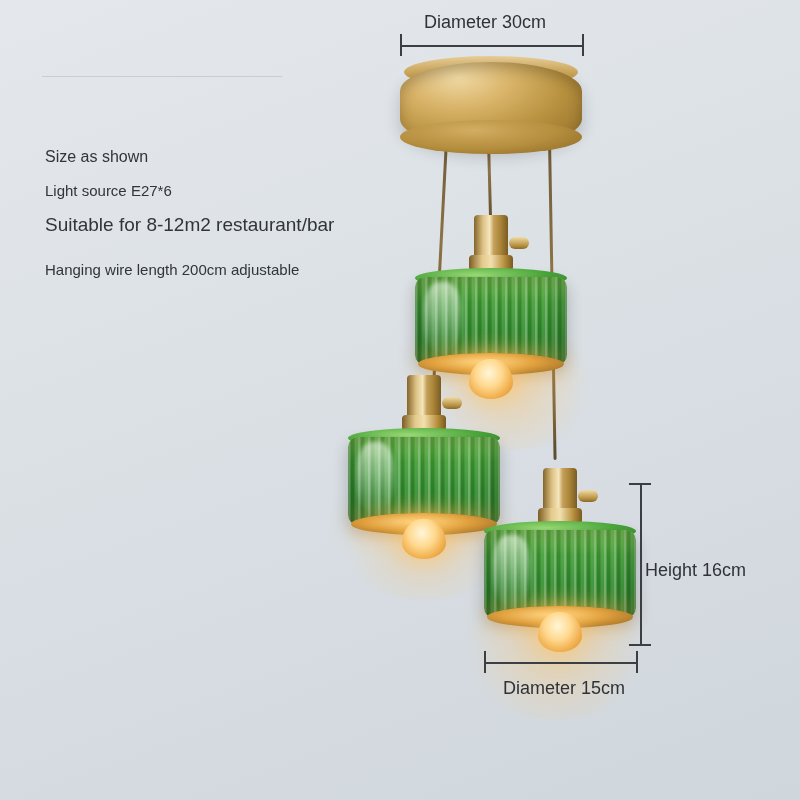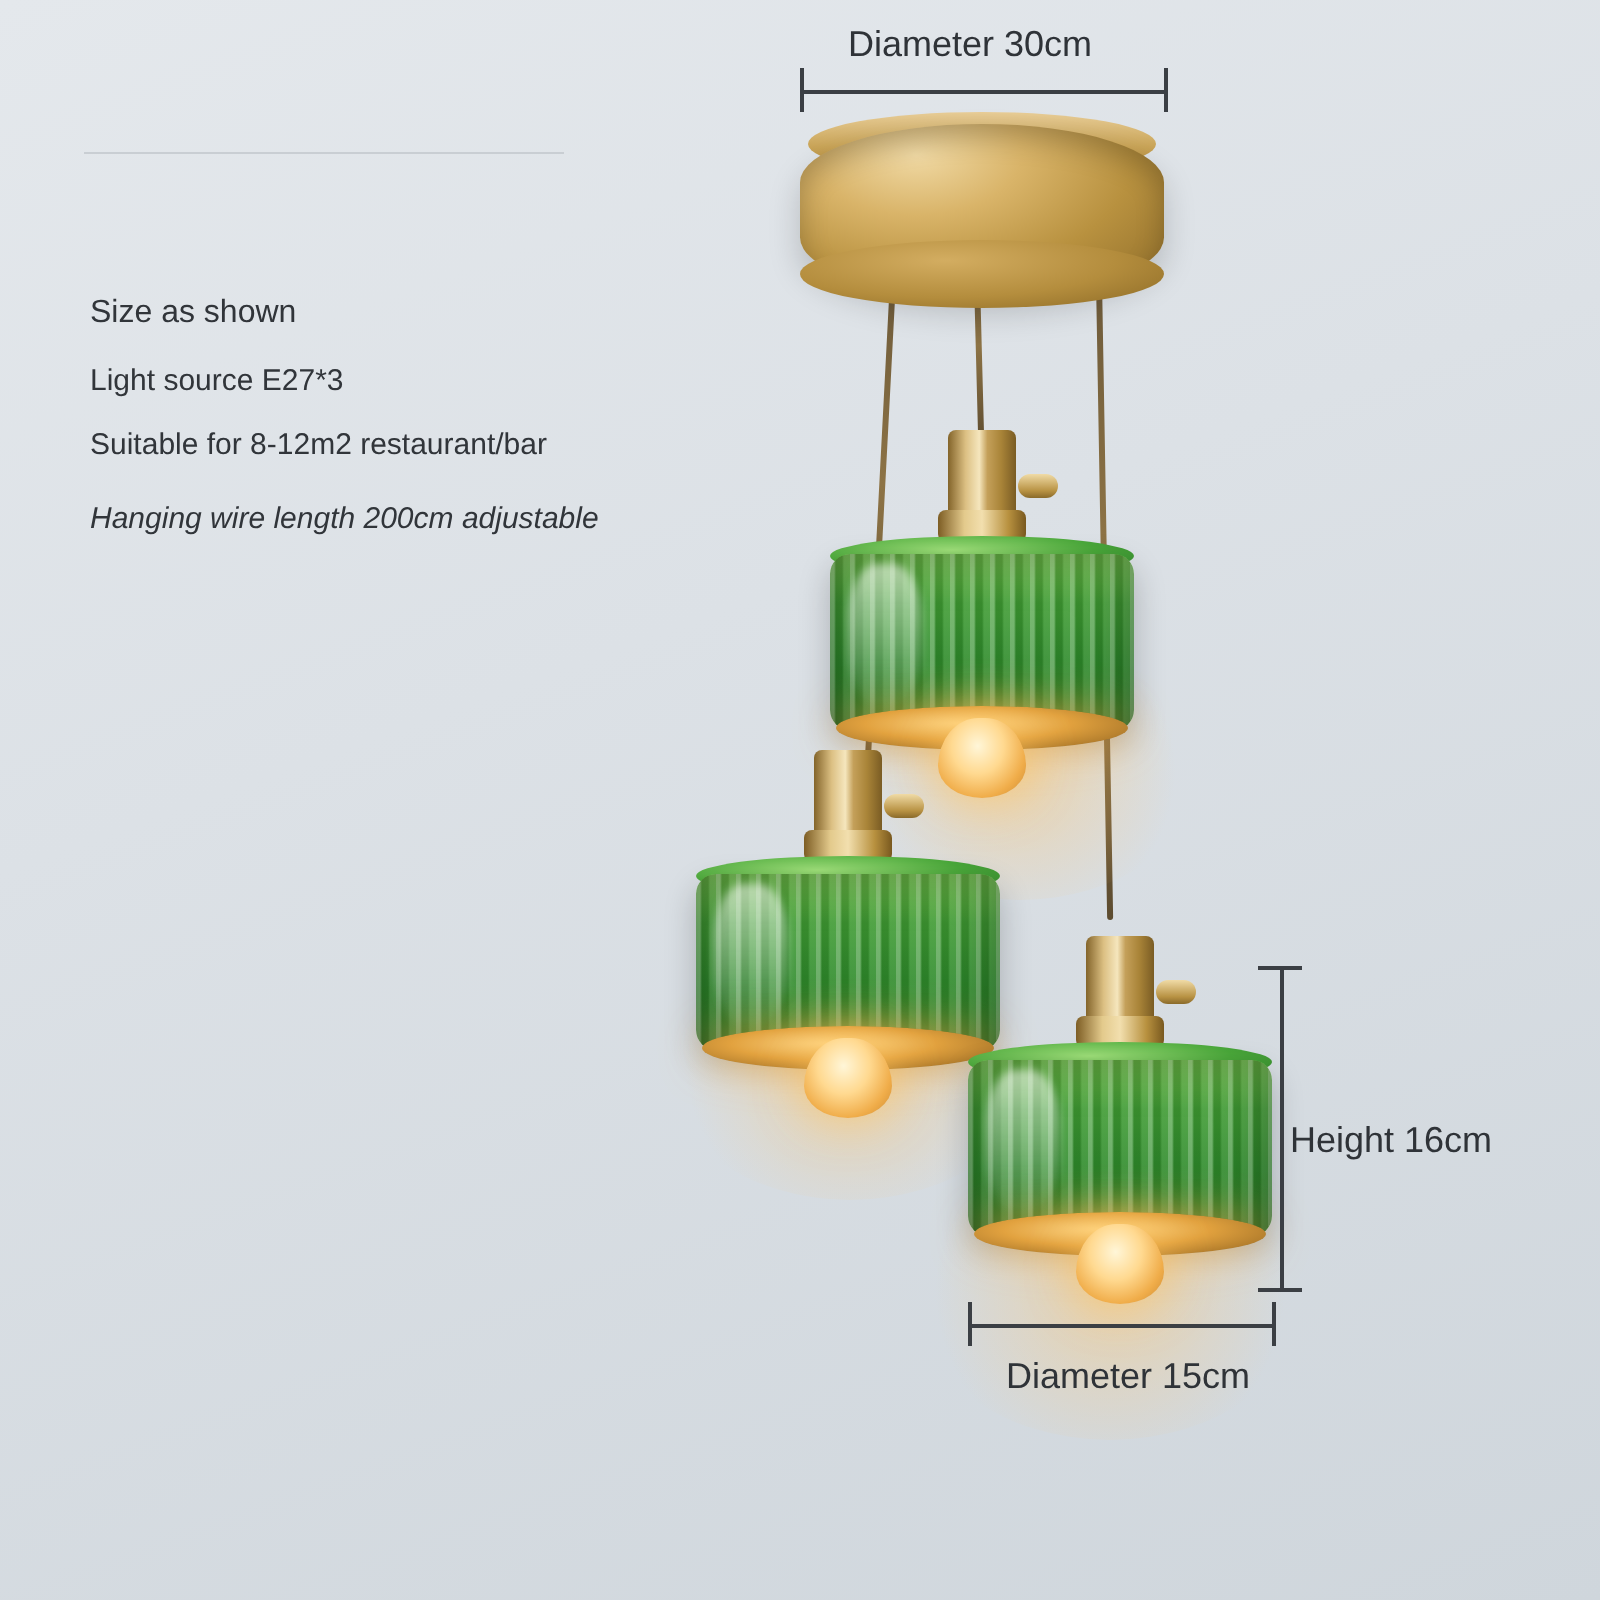--- a/index.html
+++ b/index.html
@@ -40,22 +40,22 @@
   .spec-line {
     position: absolute;
     left: 45px;
     color: #31353a;
     font-size: 16px;
     white-space: nowrap;
   }
   .spec-line.l0 { top: 112px; }
   .spec-line.l1 { top: 148px; text-align: right; }
   .spec-line.l2 { top: 182px; font-size: 15px; }
-  .spec-line.l3 { top: 214px; font-size: 15px; }
-  .spec-line.l4 { top: 251px; font-size: 15px; font-style: italic; }
+  .spec-line.l3 { top: 214px; font-size: 19px; }
+  .spec-line.l4 { top: 261px; font-size: 15px; }
   .spec-line.l5 { top: 322px; left: 50px; font-size: 16px; }
 
   .note {
     position: absolute;
     left: 44px;
     top: 366px;
     font-size: 13px;
     color: #3a3e43;
     line-height: 17px;
     white-space: pre-line;
@@ -286,21 +286,21 @@
         <div class="glass"></div>
         <div class="glass-bottom-rim"></div>
         <div class="bulb"></div>
       </div>
     </div>
   </div>
 
   <div class="title-rule"></div>
 
   <div class="spec-line l1">Size as shown</div>
-  <div class="spec-line l2">Light source E27*3</div>
+  <div class="spec-line l2">Light source E27*6</div>
   <div class="spec-line l3">Suitable for 8-12m2 restaurant/bar</div>
   <div class="spec-line l4">Hanging wire length 200cm adjustable</div>
 
 
   <div class="dim-label dim-top-label">Diameter 30cm</div>
   <div class="dim-line dim-top-bar"></div>
   <div class="dim-line dim-top-tick-l"></div>
   <div class="dim-line dim-top-tick-r"></div>
 
   <div class="dim-label dim-bottom-label">Diameter 15cm</div>

